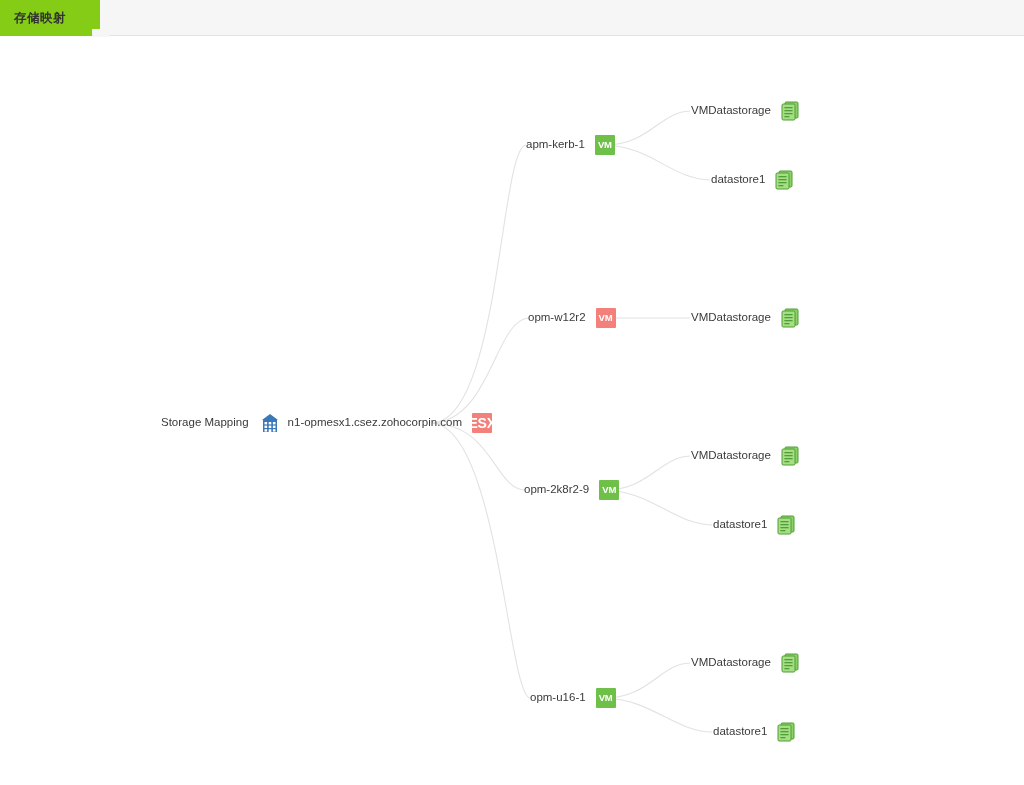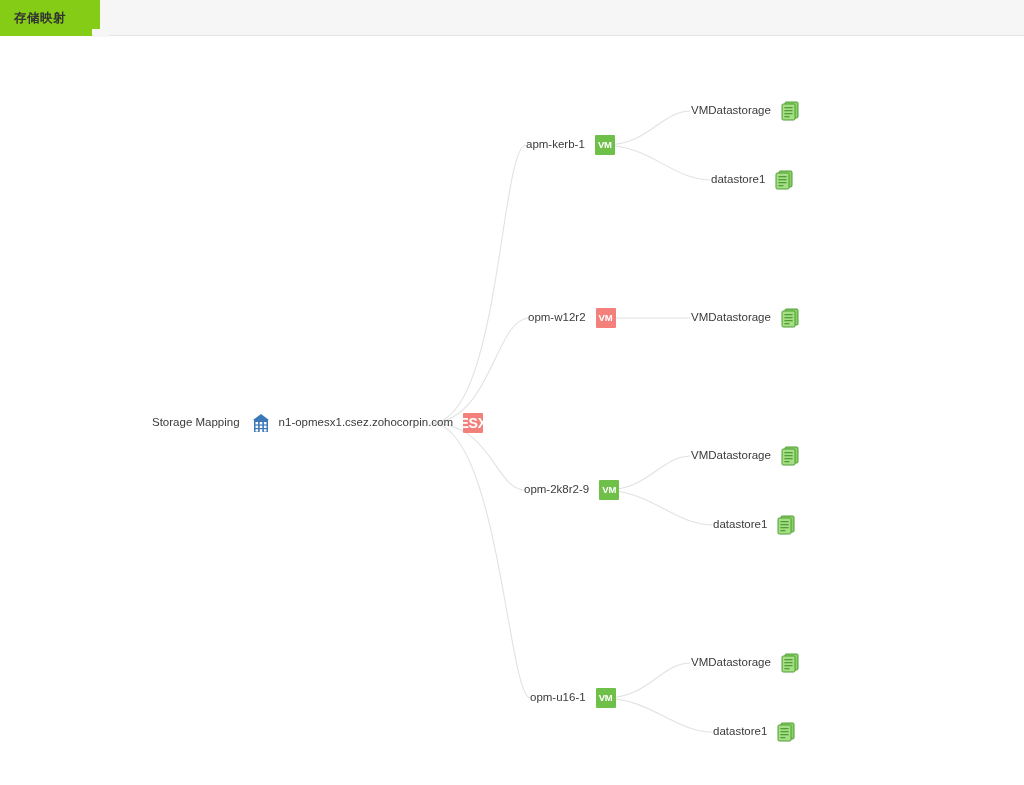--- a/index.html
+++ b/index.html
@@ -143,21 +143,21 @@
 
       <path d="M608,281 C640,281 660,281 690,281"></path>
 
       <path d="M606,453 C650,452 660,420 690,419"></path>
       <path d="M606,453 C652,455 674,487 712,488"></path>
 
       <path d="M606,661 C650,660 660,627 690,626"></path>
       <path d="M606,661 C652,663 674,694 712,695"></path>
     </svg>
 
-    <div class="node" style="left:152px; top:386px;">
+    <div class="node" style="left:161px; top:386px;">
       <span class="nlabel">Storage Mapping</span>
       <svg class="icon-building" viewBox="0 0 22 22">
         <rect x="4" y="8" width="14" height="12" fill="#3b78b8"></rect>
         <polygon points="11,2 19,8 3,8" fill="#3b78b8"></polygon>
         <rect x="5.5" y="10" width="2.6" height="2.4" fill="#ffffff"></rect>
         <rect x="9.7" y="10" width="2.6" height="2.4" fill="#ffffff"></rect>
         <rect x="13.9" y="10" width="2.6" height="2.4" fill="#ffffff"></rect>
         <rect x="5.5" y="13.6" width="2.6" height="2.4" fill="#ffffff"></rect>
         <rect x="9.7" y="13.6" width="2.6" height="2.4" fill="#ffffff"></rect>
         <rect x="13.9" y="13.6" width="2.6" height="2.4" fill="#ffffff"></rect>

